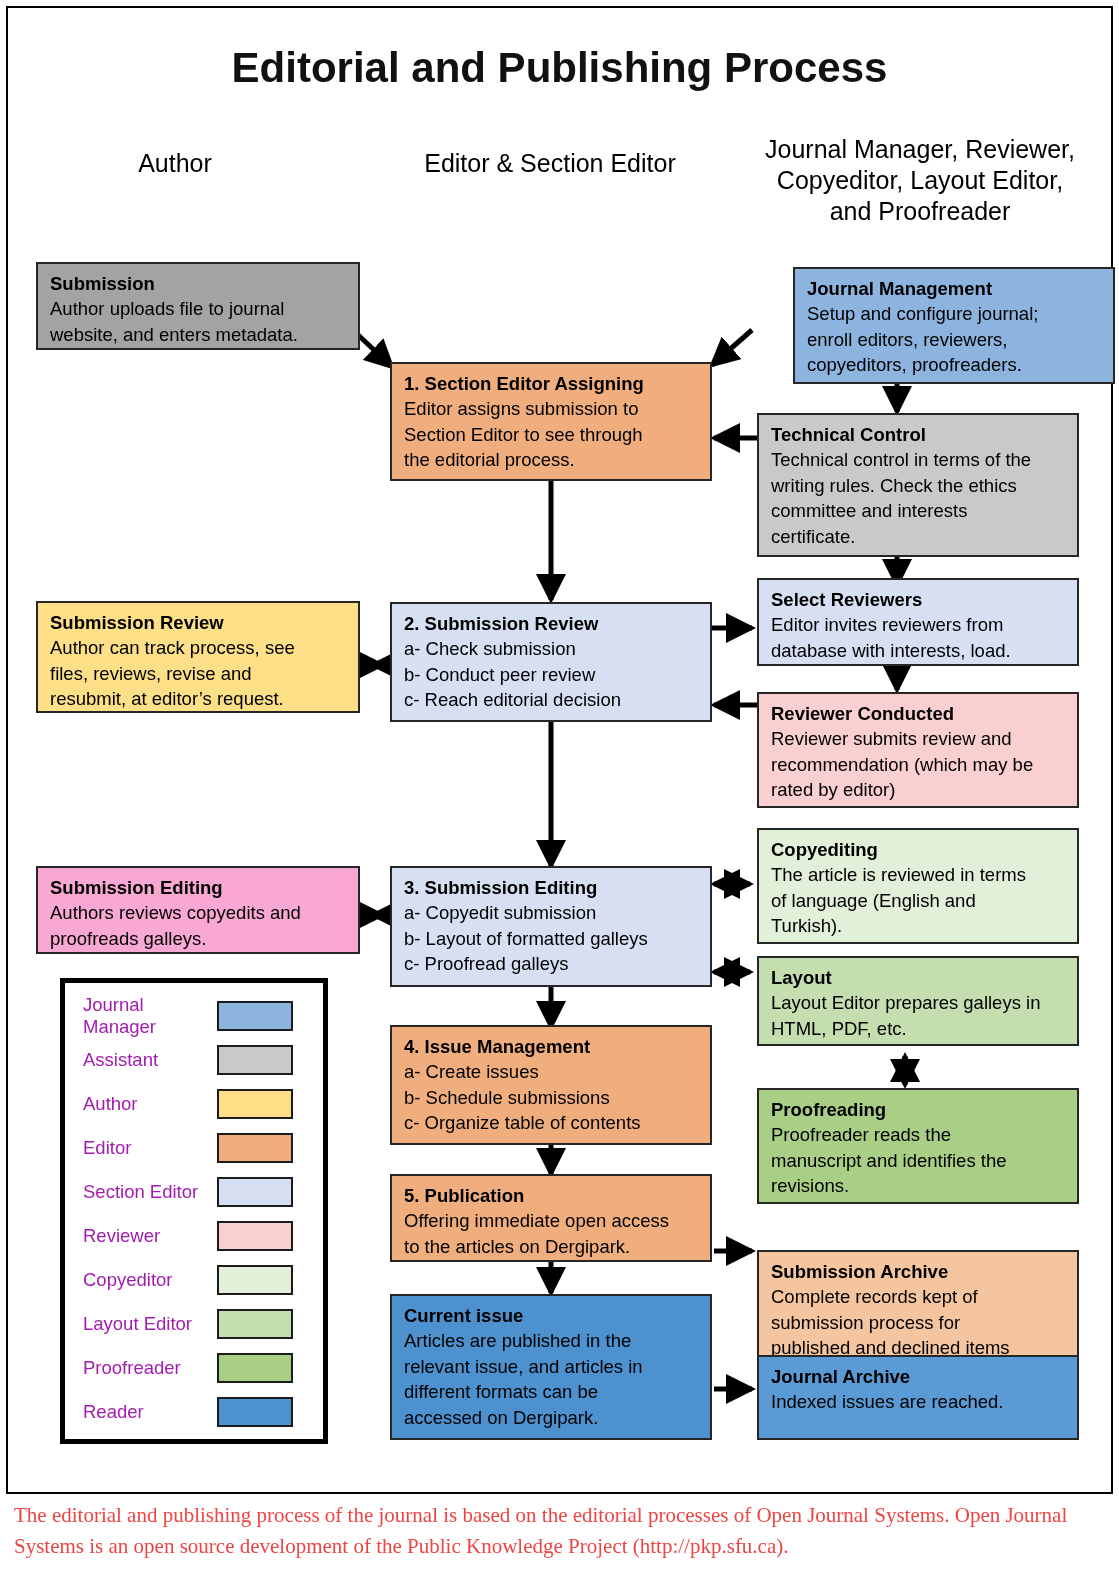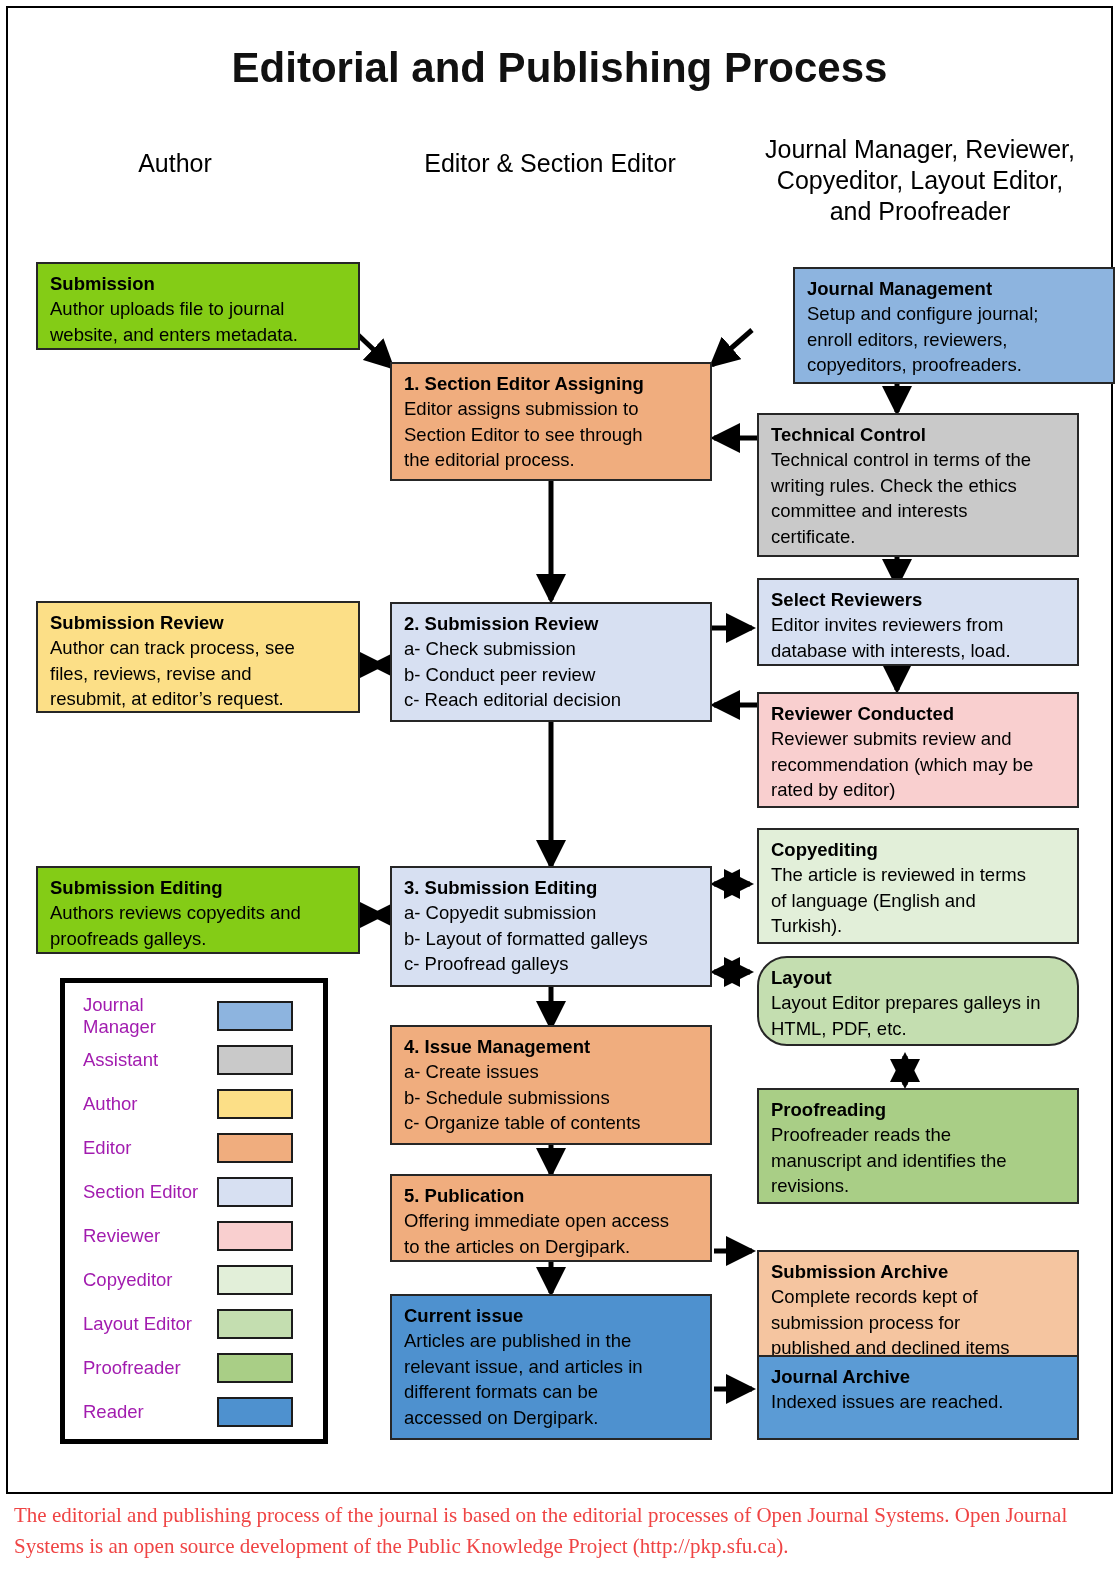--- a/index.html
+++ b/index.html
@@ -116,34 +116,34 @@
       <line x1="714" y1="1251" x2="752" y2="1251" marker-end="url(#ah)"></line>
 
       <line x1="551" y1="1262" x2="551" y2="1293" marker-end="url(#ah)"></line>
 
       <line x1="714" y1="1389" x2="752" y2="1389" marker-end="url(#ah)"></line>
 
       <line x1="373" y1="915" x2="382" y2="915" marker-start="url(#ah-start)" marker-end="url(#ah)"></line>
     </g>
   </svg>
 
-  <div class="node" style="left:36px;top:262px;width:324px;height:88px;background:#84cc16;">
+  <div class="node" style="left:36px;top:262px;width:324px;height:88px;background:#a3a3a3;">
     <span class="ttl">Submission</span>
     <span class="txt">Author uploads file to journal</span>
     <span class="txt">website, and enters metadata.</span>
   </div>
 
   <div class="node" style="left:36px;top:601px;width:324px;height:112px;background:#FCDF87;">
     <span class="ttl">Submission Review</span>
     <span class="txt">Author can track process, see</span>
     <span class="txt">files, reviews, revise and</span>
     <span class="txt">resubmit, at editor’s request.</span>
   </div>
 
-  <div class="node" style="left:36px;top:866px;width:324px;height:88px;background:#84cc16;">
+  <div class="node" style="left:36px;top:866px;width:324px;height:88px;background:#f9a8d4;">
     <span class="ttl">Submission Editing</span>
     <span class="txt">Authors reviews copyedits and</span>
     <span class="txt">proofreads galleys.</span>
   </div>
 
   <div class="node" style="left:390px;top:362px;width:322px;height:119px;background:#F0AD7E;">
     <span class="ttl">1. Section Editor Assigning</span>
     <span class="txt">Editor assigns submission to</span>
     <span class="txt">Section Editor to see through</span>
     <span class="txt">the editorial process.</span>
@@ -212,21 +212,21 @@
     <span class="txt">rated by editor)</span>
   </div>
 
   <div class="node" style="left:757px;top:828px;width:322px;height:116px;background:#E2EFD9;">
     <span class="ttl">Copyediting</span>
     <span class="txt">The article is reviewed in terms</span>
     <span class="txt">of language (English and</span>
     <span class="txt">Turkish).</span>
   </div>
 
-  <div class="node" style="left:757px;top:956px;width:322px;height:90px;background:#C4DEB0;border-radius:30px;">
+  <div class="node" style="left:757px;top:956px;width:322px;height:90px;background:#C4DEB0;">
     <span class="ttl">Layout</span>
     <span class="txt">Layout Editor prepares galleys in</span>
     <span class="txt">HTML, PDF, etc.</span>
   </div>
 
   <div class="node" style="left:757px;top:1088px;width:322px;height:116px;background:#A9CE86;">
     <span class="ttl">Proofreading</span>
     <span class="txt">Proofreader reads the</span>
     <span class="txt">manuscript and identifies the</span>
     <span class="txt">revisions.</span>

